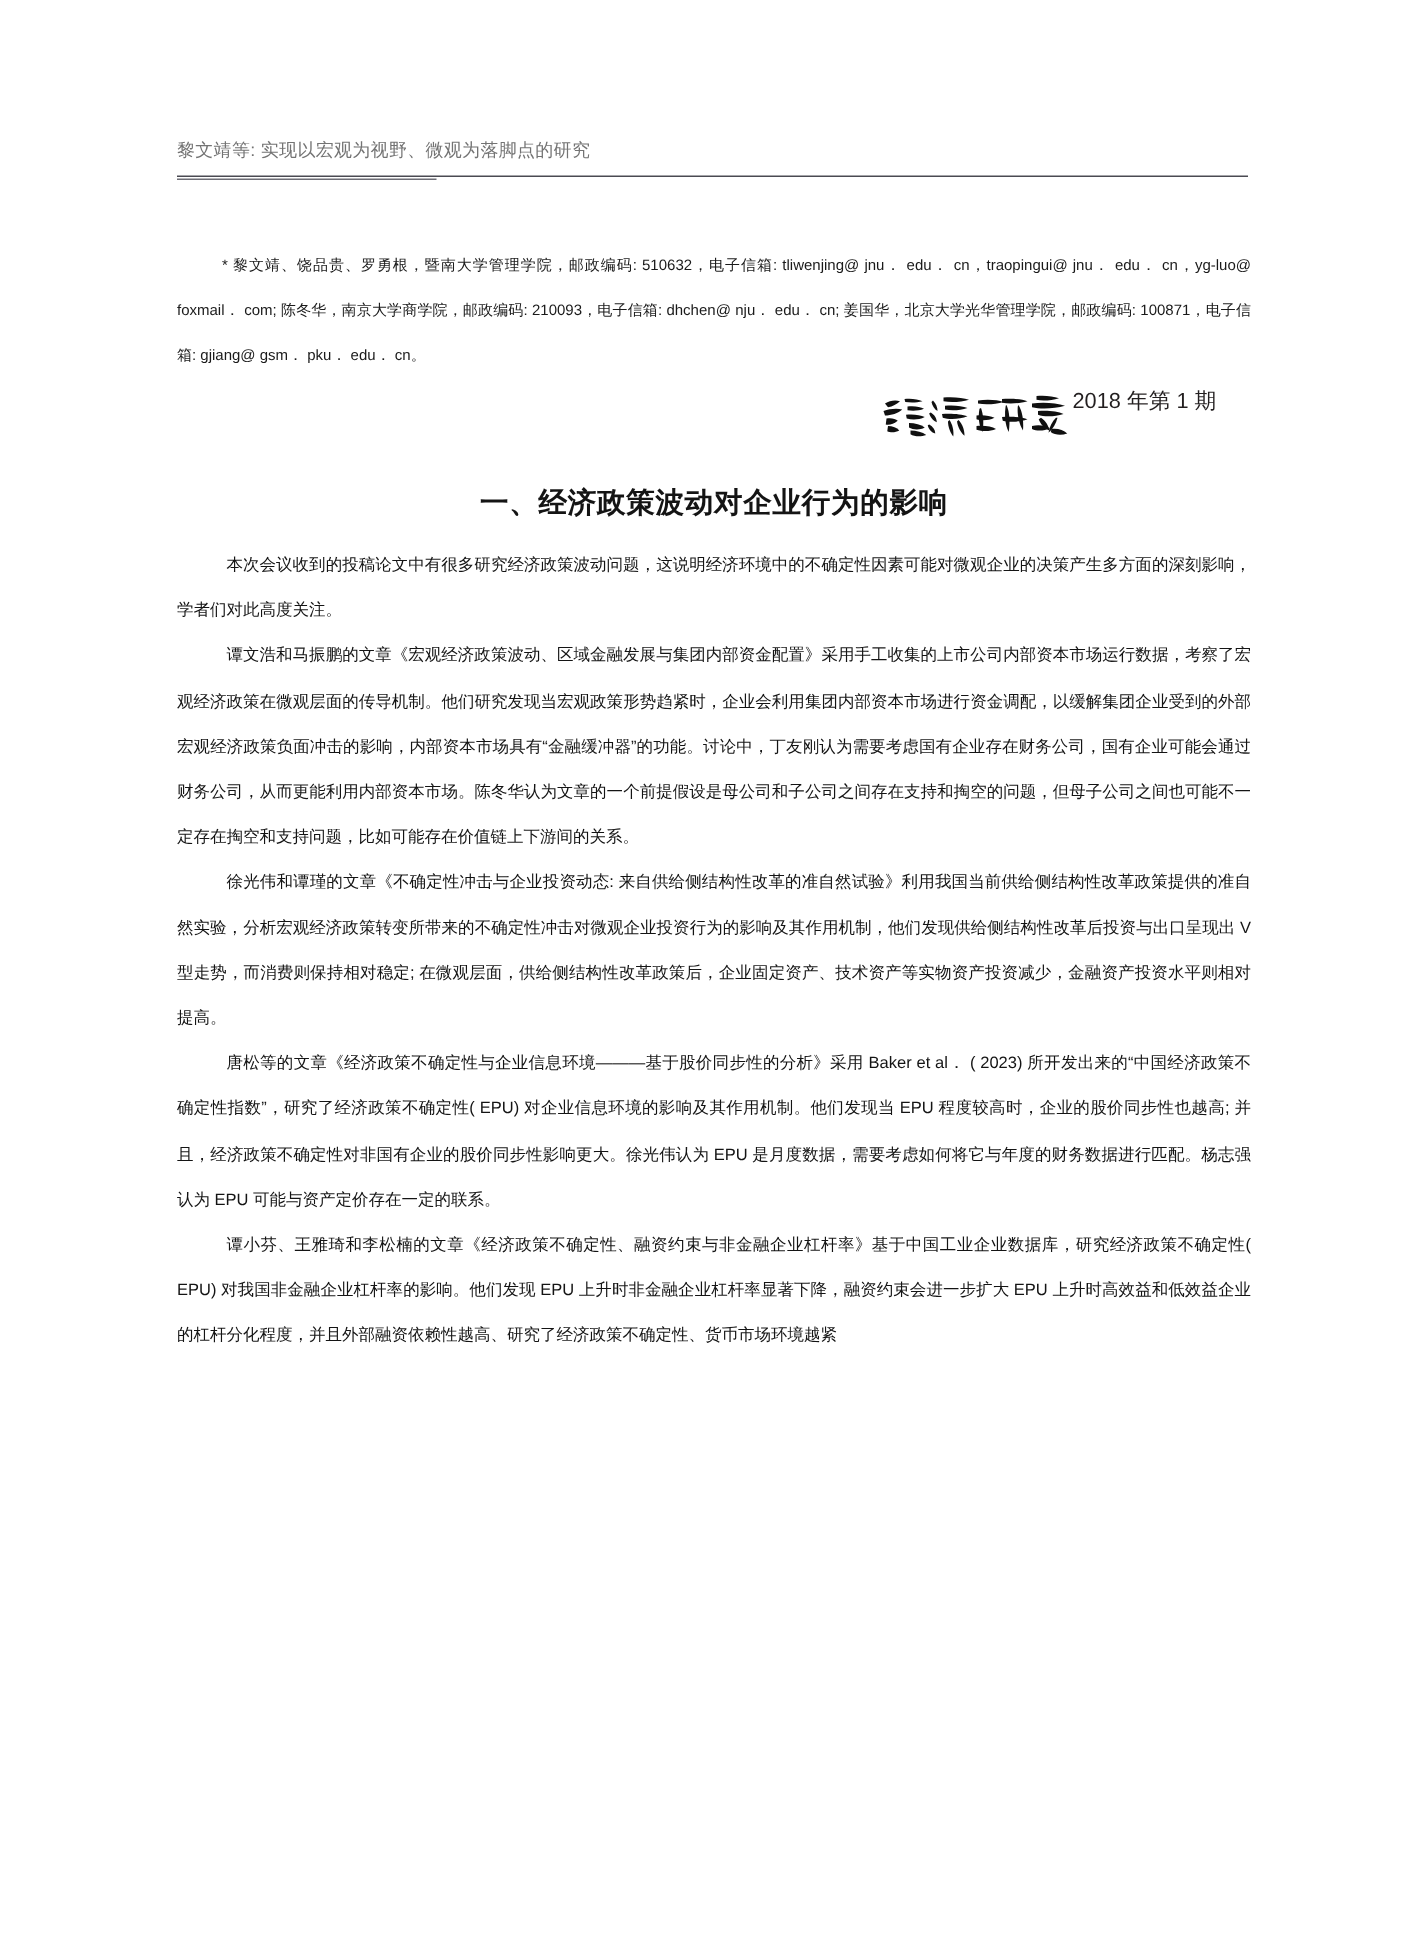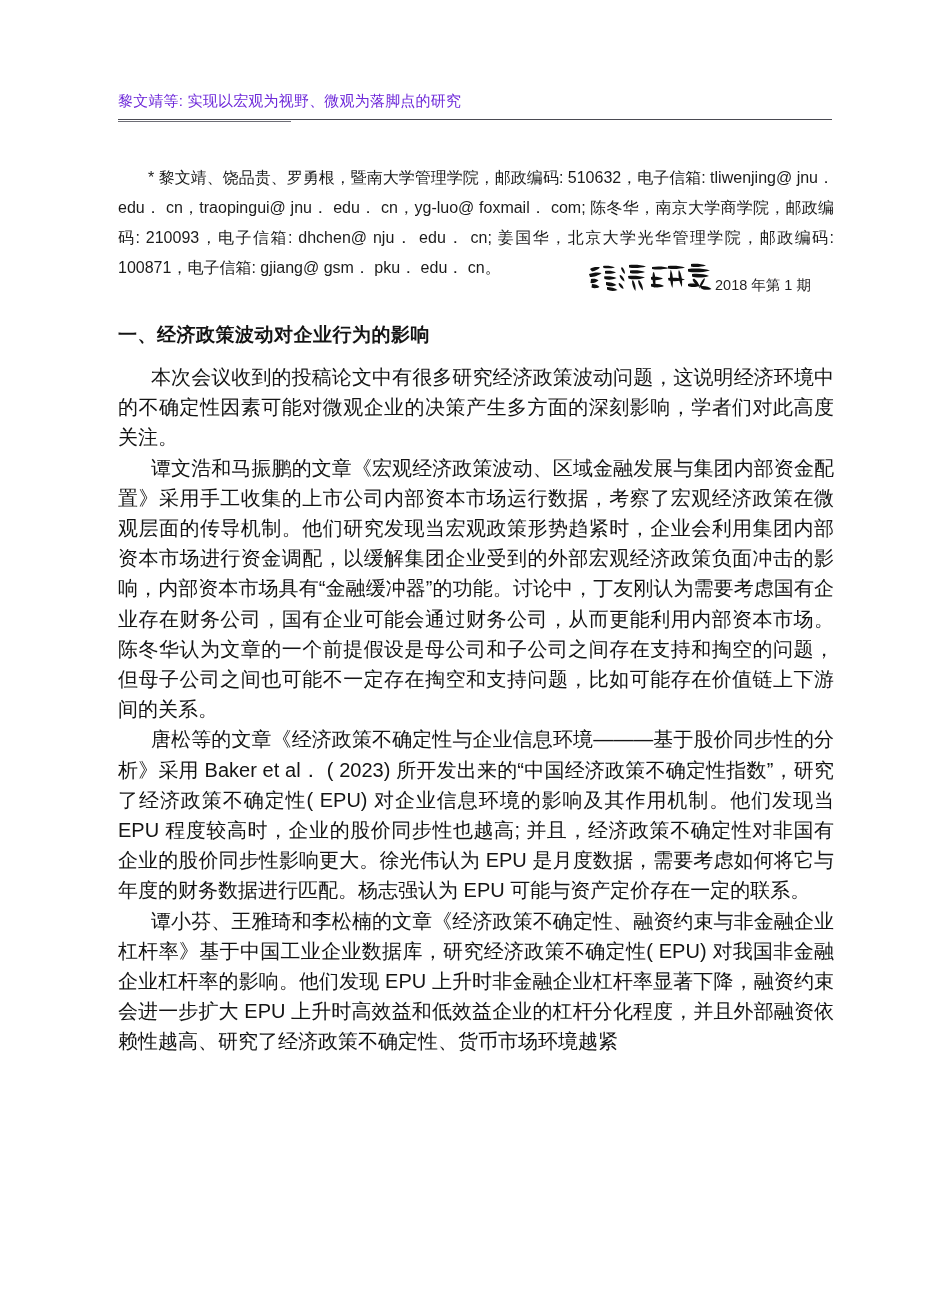--- a/index.html
+++ b/index.html
@@ -23,23 +23,23 @@
   }
 
   
   .running-head {
     position: absolute;
     left: 118px;
     top: 92px;
     width: 714px;
   }
   .running-head-text {
-    font-size: 15px;
+    font-size: 12px;
     letter-spacing: 0.2px;
-    color: #6d28d9;
+    color: #737373;
     white-space: nowrap;
   }
   .head-rule {
     position: relative;
     margin-top: 6px;
     height: 6px;
   }
   .head-rule .thin-long {
     position: absolute;
     left: 0;
@@ -56,72 +56,72 @@
     height: 1px;
     background: #6e6e76;
   }
 
   
   .footnote {
     position: absolute;
     left: 118px;
     top: 163px;
     width: 716px;
-    font-size: 16px;
+    font-size: 10px;
     line-height: 30px;
     color: #1a1a1a;
     text-align: justify;
     text-justify: inter-character;
   }
   .footnote p {
     margin: 0;
     text-indent: 30px;
   }
 
   
   .masthead {
     position: absolute;
     left: 585px;
     top: 258px;
     display: flex;
-    align-items: flex-end;
+    align-items: flex-start;
   }
   .masthead-logo {
     display: block;
     width: 128px;
     height: 38px;
   }
   .masthead-issue {
     font-size: 14.5px;
     color: #231f20;
     white-space: nowrap;
     padding-bottom: 1px;
     margin-left: 2px;
   }
 
   
   .section-heading {
     position: absolute;
     left: 118px;
     top: 322px;
     width: 716px;
-    text-align: left;
+    text-align: center;
     font-size: 19px;
     font-weight: bold;
     color: #141414;
     letter-spacing: 0.5px;
   }
 
   
   .body-text {
     position: absolute;
     left: 118px;
     top: 362px;
     width: 716px;
-    font-size: 20px;
+    font-size: 11px;
     line-height: 30.2px;
     color: #141414;
     text-align: justify;
     text-justify: inter-character;
   }
   .body-text p {
     margin: 0;
     text-indent: 33px;
   }
 </style>
@@ -184,17 +184,18 @@
       </g>
     </svg>
     <span class="masthead-issue">2018 年第 1 期</span>
   </div>
 
   <div class="section-heading">一、经济政策波动对企业行为的影响</div>
 
   <div class="body-text">
     <p>本次会议收到的投稿论文中有很多研究经济政策波动问题，这说明经济环境中的不确定性因素可能对微观企业的决策产生多方面的深刻影响，学者们对此高度关注。</p>
     <p>谭文浩和马振鹏的文章《宏观经济政策波动、区域金融发展与集团内部资金配置》采用手工收集的上市公司内部资本市场运行数据，考察了宏观经济政策在微观层面的传导机制。他们研究发现当宏观政策形势趋紧时，企业会利用集团内部资本市场进行资金调配，以缓解集团企业受到的外部宏观经济政策负面冲击的影响，内部资本市场具有“金融缓冲器”的功能。讨论中，丁友刚认为需要考虑国有企业存在财务公司，国有企业可能会通过财务公司，从而更能利用内部资本市场。陈冬华认为文章的一个前提假设是母公司和子公司之间存在支持和掏空的问题，但母子公司之间也可能不一定存在掏空和支持问题，比如可能存在价值链上下游间的关系。</p>
+    <p>徐光伟和谭瑾的文章《不确定性冲击与企业投资动态: 来自供给侧结构性改革的准自然试验》利用我国当前供给侧结构性改革政策提供的准自然实验，分析宏观经济政策转变所带来的不确定性冲击对微观企业投资行为的影响及其作用机制，他们发现供给侧结构性改革后投资与出口呈现出 V 型走势，而消费则保持相对稳定; 在微观层面，供给侧结构性改革政策后，企业固定资产、技术资产等实物资产投资减少，金融资产投资水平则相对提高。</p>
     <p>唐松等的文章《经济政策不确定性与企业信息环境———基于股价同步性的分析》采用 Baker et al． ( 2023) 所开发出来的“中国经济政策不确定性指数”，研究了经济政策不确定性( EPU) 对企业信息环境的影响及其作用机制。他们发现当 EPU 程度较高时，企业的股价同步性也越高; 并且，经济政策不确定性对非国有企业的股价同步性影响更大。徐光伟认为 EPU 是月度数据，需要考虑如何将它与年度的财务数据进行匹配。杨志强认为 EPU 可能与资产定价存在一定的联系。</p>
     <p>谭小芬、王雅琦和李松楠的文章《经济政策不确定性、融资约束与非金融企业杠杆率》基于中国工业企业数据库，研究经济政策不确定性( EPU) 对我国非金融企业杠杆率的影响。他们发现 EPU 上升时非金融企业杠杆率显著下降，融资约束会进一步扩大 EPU 上升时高效益和低效益企业的杠杆分化程度，并且外部融资依赖性越高、研究了经济政策不确定性、货币市场环境越紧</p>
   </div>
 
 </div>
 
 </body></html>

